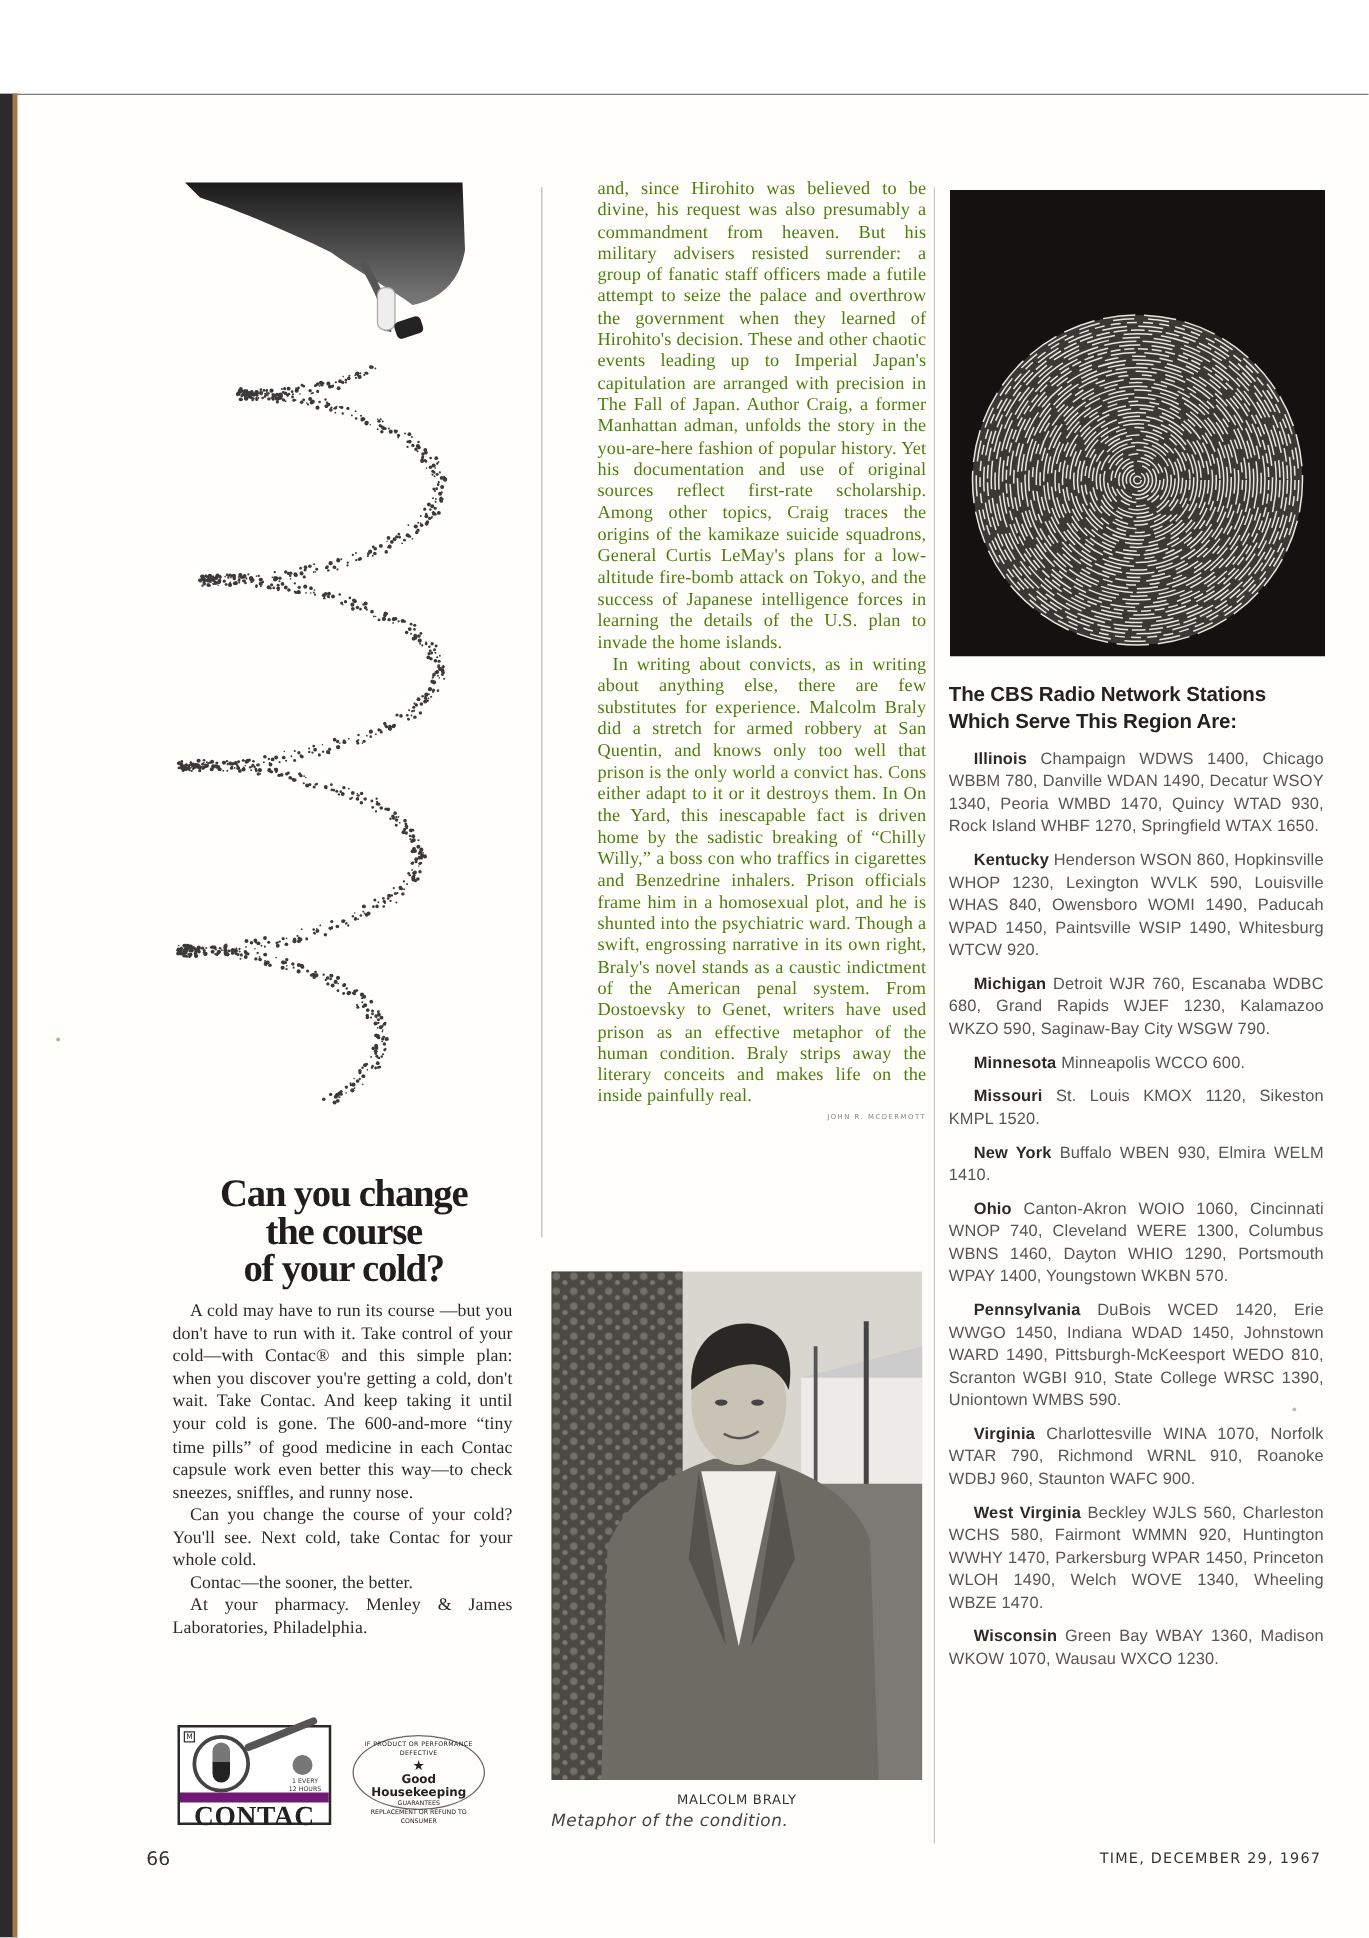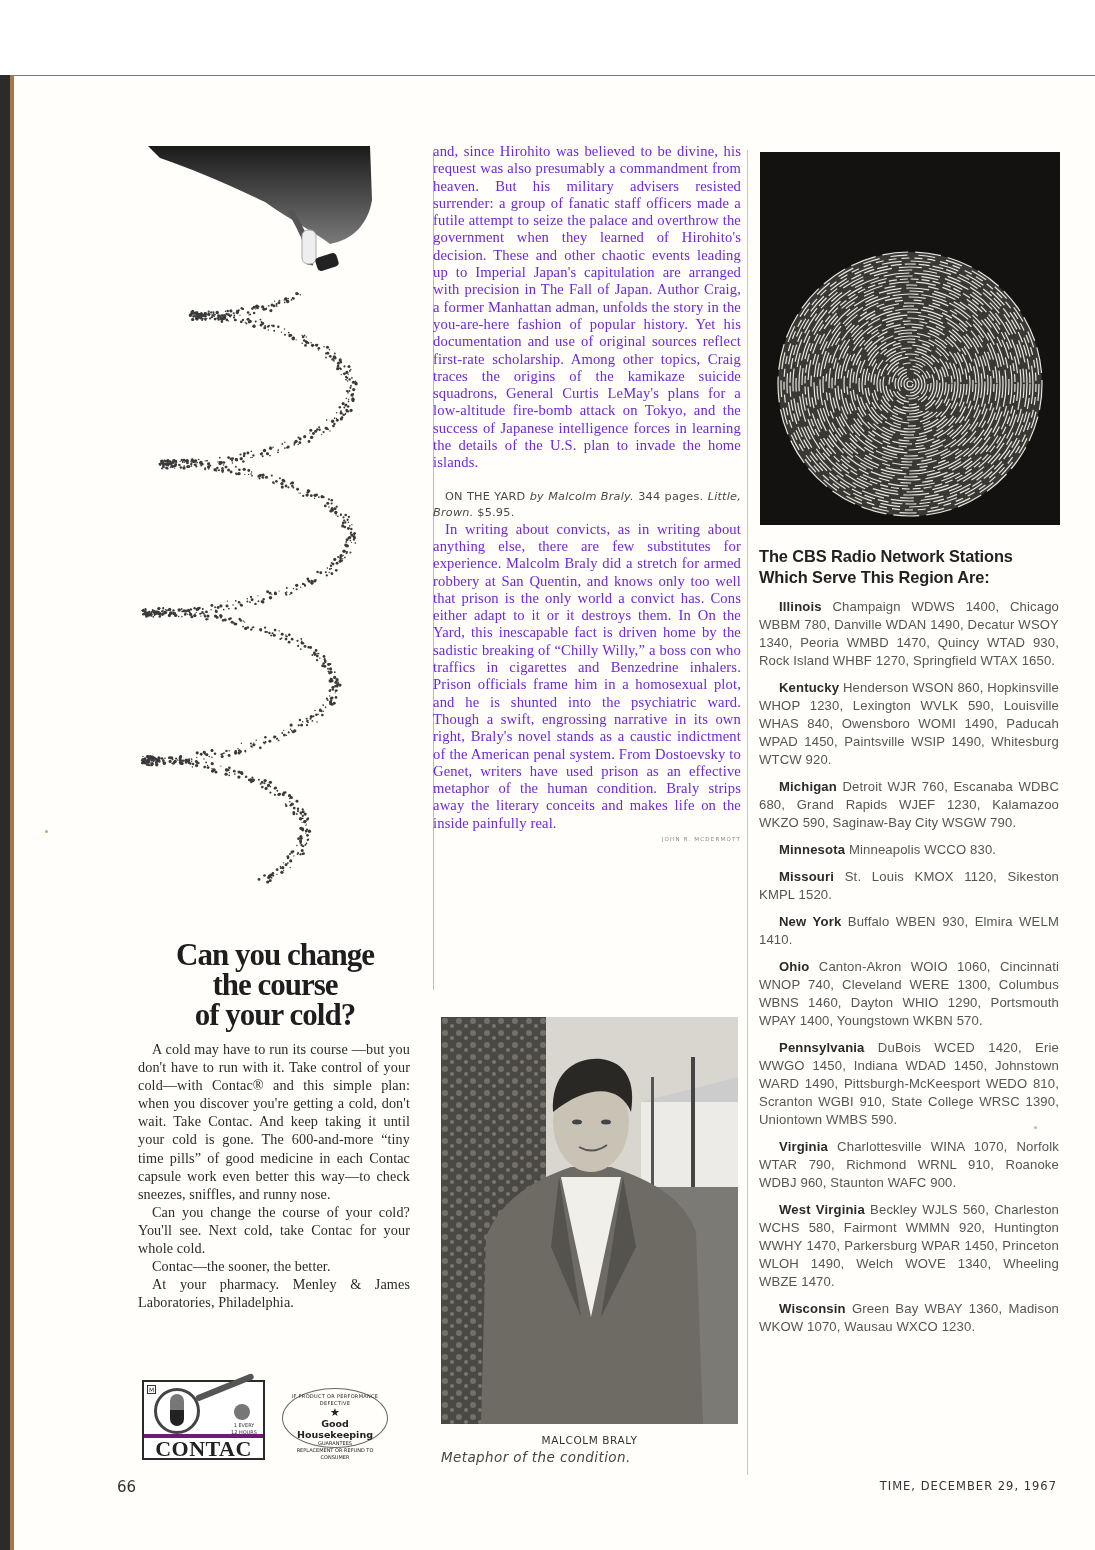--- a/index.html
+++ b/index.html
@@ -14,38 +14,38 @@
   
   .ad { position: absolute; left: 130px; top: 140px; width: 290px; height: 1330px; }
   .ad-art { position: absolute; left: 0; top: 0; width: 290px; height: 780px; }
   .ad-headline { position: absolute; left: 0; top: 800px; width: 290px; text-align: center;
     font-family: "Liberation Serif", serif; font-weight: bold; font-size: 31px; line-height: 30px; letter-spacing: -1px; color: #1e1e1e; }
   .ad-body { position: absolute; left: 8px; top: 900px; width: 272px; font-size: 14.2px; line-height: 18.1px;
     color: #2a2a2a; text-align: justify; letter-spacing: 0.1px; }
   .ad-body p { text-indent: 14px; }
   .ad-logos { position: absolute; left: 12px; top: 1240px; width: 270px; height: 82px; }
   .contac-box { position: absolute; left: 0; top: 0; width: 123px; height: 80px; border: 2px solid #2a2a2a; background: #fff; }
-  .contac-word { position: absolute; left: 0; bottom: 0; width: 100%; height: 24px; border-top: 4px solid #701a75;
+  .contac-word { position: absolute; left: 0; bottom: 0; width: 100%; height: 24px; border-top: 8px solid #701a75;
     font-family: "Liberation Serif", serif; font-weight: bold; font-size: 22px; line-height: 22px; text-align: center; letter-spacing: 0.5px; color: #222; }
   .contac-corner { position: absolute; left: 3px; top: 3px; width: 9px; height: 9px; border: 1px solid #333; font-size: 6px; line-height: 7px; text-align: center; font-family: "DejaVu Sans", sans-serif; }
   .contac-lens { position: absolute; left: 10px; top: 6px; width: 46px; height: 46px; border: 3px solid #444; border-radius: 50%; }
   .contac-handle { position: absolute; left: 52px; top: 14px; width: 62px; height: 6px; background: #555; transform: rotate(-22deg); transform-origin: left center; border-radius: 3px; }
   .contac-capsule { position: absolute; left: 26px; top: 12px; width: 14px; height: 32px; border-radius: 7px; background: linear-gradient(#777 0 50%, #222 50% 100%); }
   .contac-seal { position: absolute; left: 90px; top: 22px; width: 16px; height: 16px; border-radius: 50%; background: #777; }
   .contac-dose { position: absolute; left: 80px; top: 40px; width: 40px; font-family: "DejaVu Sans", sans-serif; font-size: 5px; line-height: 7px; text-align: center; color: #333; }
   .gh-seal { position: absolute; left: 140px; top: 8px; width: 106px; height: 60px; border: 1px solid #666; border-radius: 50%; text-align: center; font-family: "DejaVu Sans", sans-serif; color: #222; }
   .gh-small { font-size: 5px; line-height: 7px; margin-top: 4px; letter-spacing: 0.3px; }
   .gh-star { font-size: 11px; line-height: 11px; }
   .gh-title { font-size: 9.5px; font-weight: bold; line-height: 11px; }
   .gh-guar { font-size: 5px; line-height: 7px; }
 
   
   .middle { position: absolute; left: 433px; top: 143px; width: 308px; }
   .col-rule { position: absolute; left: 433px; top: 150px; width: 1px; height: 840px; background: #b9b9b9; }
-  .review-text { font-family: "Liberation Serif", serif; font-size: 14.6px; line-height: 17.3px; color: #6d28d9; text-align: justify; letter-spacing: 0.15px; }
+  .review-text { font-family: "Liberation Serif", serif; font-size: 14.6px; line-height: 17.3px; color: #4d7c0f; text-align: justify; letter-spacing: 0.15px; padding-left: 45px; }
   .review-text p { text-indent: 12px; }
   .review-text p.noindent { text-indent: 0; }
   .book-info { margin-top: 17px; font-family: "DejaVu Sans", sans-serif; font-size: 11.3px; line-height: 16px; color: #4a4a4a; text-indent: 12px; letter-spacing: 0.2px; text-align: justify; }
   .book-info i { font-style: italic; }
   .credit { margin-top: 4px; text-align: right; font-family: "DejaVu Sans", sans-serif; font-size: 5.5px; letter-spacing: 1.2px; color: #888; }
   .author-photo { position: absolute; left: 441px; top: 1017px; width: 297px; height: 407px; overflow: hidden; }
   .caption-name { position: absolute; left: 441px; top: 1434px; width: 297px; text-align: center; font-family: "DejaVu Sans", sans-serif; font-size: 10.5px; letter-spacing: 0.6px; color: #333; }
   .caption-text { position: absolute; left: 441px; top: 1449px; width: 297px; font-family: "DejaVu Sans", sans-serif; font-style: italic; font-size: 13.5px; letter-spacing: 0.4px; color: #444; }
   .right-rule { position: absolute; left: 747px; top: 150px; width: 1px; height: 1325px; background: #c7c7c7; }
 
@@ -1368,27 +1368,20 @@
       <div class="gh-guar">REPLACEMENT OR REFUND TO CONSUMER</div>
     </div>
   </div>
 </div>
 
 <div class="col-rule"></div>
 <div class="middle">
   <div class="review-text">
     <p class="noindent">and, since Hirohito was believed to be divine, his request was also presumably a commandment from heaven. But his military advisers resisted surrender: a group of fanatic staff officers made a futile attempt to seize the palace and overthrow the government when they learned of Hirohito's decision. These and other chaotic events leading up to Imperial Japan's capitulation are arranged with precision in The Fall of Japan. Author Craig, a former Manhattan adman, unfolds the story in the you-are-here fashion of popular history. Yet his documentation and use of original sources reflect first-rate scholarship. Among other topics, Craig traces the origins of the kamikaze suicide squadrons, General Curtis LeMay's plans for a low-altitude fire-bomb attack on Tokyo, and the success of Japanese intelligence forces in learning the details of the U.S. plan to invade the home islands.</p>
   </div>
-  <div class="book-info">
-    <span>ON THE YARD</span>
-    <i>by Malcolm Braly.</i>
-    <span>344 pages.</span>
-    <i>Little, Brown.</i>
-    <span>$5.95.</span>
-  </div>
   <div class="review-text">
     <p>In writing about convicts, as in writing about anything else, there are few substitutes for experience. Malcolm Braly did a stretch for armed robbery at San Quentin, and knows only too well that prison is the only world a convict has. Cons either adapt to it or it destroys them. In On the Yard, this inescapable fact is driven home by the sadistic breaking of “Chilly Willy,” a boss con who traffics in cigarettes and Benzedrine inhalers. Prison officials frame him in a homosexual plot, and he is shunted into the psychiatric ward. Though a swift, engrossing narrative in its own right, Braly's novel stands as a caustic indictment of the American penal system. From Dostoevsky to Genet, writers have used prison as an effective metaphor of the human condition. Braly strips away the literary conceits and makes life on the inside painfully real.</p>
   </div>
   <div class="credit">JOHN R. MCDERMOTT</div>
 </div>
 
 <div class="author-photo">
   <svg width="297" height="407" viewBox="0 0 297 407">
     <rect width="297" height="407" fill="#d9d6d0"></rect>
     <rect x="0" y="0" width="105" height="407" fill="#5a5852"></rect>
@@ -1476,21 +1469,21 @@
 
 <div class="right-col">
   <div class="cbs-heading">
     <div>The CBS Radio Network Stations</div>
     <div>Which Serve This Region Are:</div>
   </div>
   <div id="states">
       <div class="state-entry"><span class="state-name">Illinois</span> <span>Champaign WDWS 1400, Chicago WBBM 780, Danville WDAN 1490, Decatur WSOY 1340, Peoria WMBD 1470, Quincy WTAD 930, Rock Island WHBF 1270, Springfield WTAX 1650.</span></div>
       <div class="state-entry"><span class="state-name">Kentucky</span> <span>Henderson WSON 860, Hopkinsville WHOP 1230, Lexington WVLK 590, Louisville WHAS 840, Owensboro WOMI 1490, Paducah WPAD 1450, Paintsville WSIP 1490, Whitesburg WTCW 920.</span></div>
       <div class="state-entry"><span class="state-name">Michigan</span> <span>Detroit WJR 760, Escanaba WDBC 680, Grand Rapids WJEF 1230, Kalamazoo WKZO 590, Saginaw-Bay City WSGW 790.</span></div>
-      <div class="state-entry"><span class="state-name">Minnesota</span> <span>Minneapolis WCCO 830.</span></div>
+      <div class="state-entry"><span class="state-name">Minnesota</span> <span>Minneapolis WCCO 600.</span></div>
       <div class="state-entry"><span class="state-name">Missouri</span> <span>St. Louis KMOX 1120, Sikeston KMPL 1520.</span></div>
       <div class="state-entry"><span class="state-name">New York</span> <span>Buffalo WBEN 930, Elmira WELM 1410.</span></div>
       <div class="state-entry"><span class="state-name">Ohio</span> <span>Canton-Akron WOIO 1060, Cincinnati WNOP 740, Cleveland WERE 1300, Columbus WBNS 1460, Dayton WHIO 1290, Portsmouth WPAY 1400, Youngstown WKBN 570.</span></div>
       <div class="state-entry"><span class="state-name">Pennsylvania</span> <span>DuBois WCED 1420, Erie WWGO 1450, Indiana WDAD 1450, Johnstown WARD 1490, Pittsburgh-McKeesport WEDO 810, Scranton WGBI 910, State College WRSC 1390, Uniontown WMBS 590.</span></div>
       <div class="state-entry"><span class="state-name">Virginia</span> <span>Charlottesville WINA 1070, Norfolk WTAR 790, Richmond WRNL 910, Roanoke WDBJ 960, Staunton WAFC 900.</span></div>
       <div class="state-entry"><span class="state-name">West Virginia</span> <span>Beckley WJLS 560, Charleston WCHS 580, Fairmont WMMN 920, Huntington WWHY 1470, Parkersburg WPAR 1450, Princeton WLOH 1490, Welch WOVE 1340, Wheeling WBZE 1470.</span></div>
       <div class="state-entry"><span class="state-name">Wisconsin</span> <span>Green Bay WBAY 1360, Madison WKOW 1070, Wausau WXCO 1230.</span></div>
     </div>
 </div>
 

